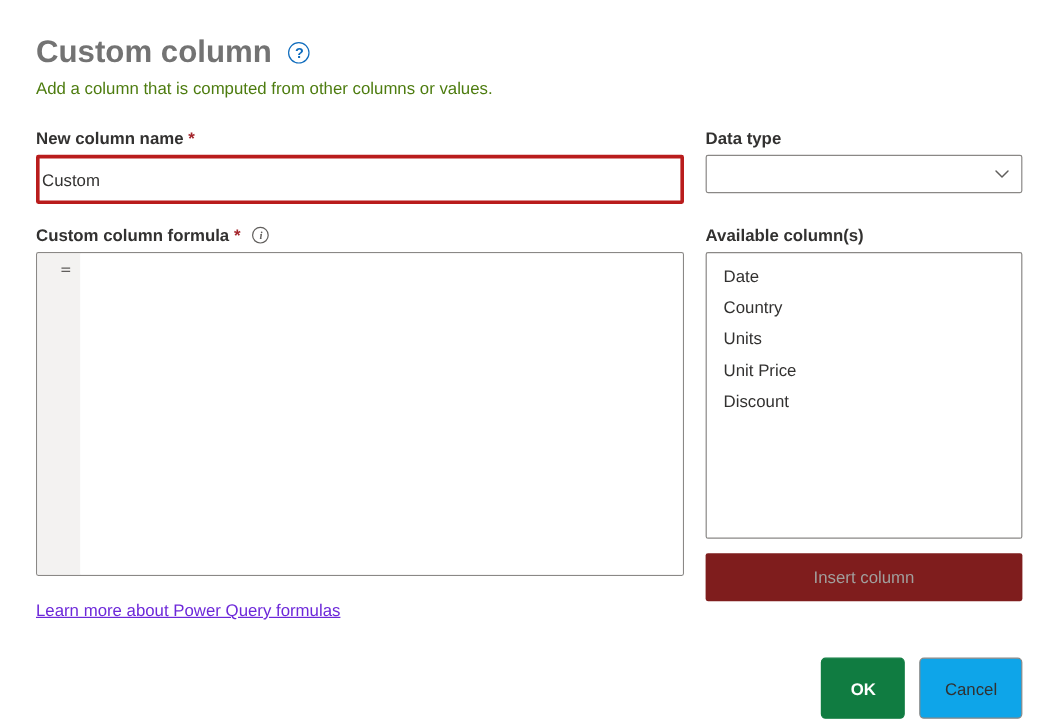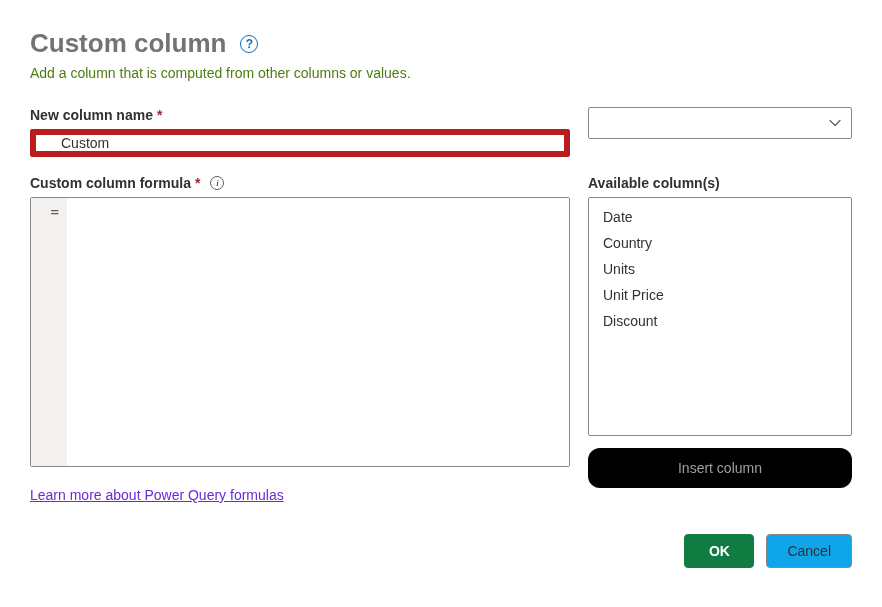--- a/index.html
+++ b/index.html
@@ -75,24 +75,24 @@
       align-items: center;
       justify-content: center;
       font-size: 9px;
       color: #605e5c;
       margin-left: 6px;
       font-style: italic;
       font-family: Georgia, serif;
     }
     .text-input {
       width: 100%;
-      height: 28px;
-      border: 6px solid #b91c1c;
-      border-radius: 2px;
-      padding: 0 25px;
+      height: 41px;
+      border: 3px solid #b91c1c;
+      border-radius: 2px;
+      padding: 0 2px;
       font-size: 14px;
       font-family: inherit;
       color: #323130;
       outline: none;
     }
     .select-wrapper {
       position: relative;
       width: 100%;
       height: 32px;
       border: 1px solid #8a8886;
@@ -149,44 +149,44 @@
     .column-item {
       padding: 5px 14px;
       font-size: 14px;
       cursor: pointer;
     }
     .insert-btn {
       width: 100%;
       height: 40px;
       margin-top: 12px;
       border: none;
-      background: #000000;
+      background: #7f1d1d;
       color: #a19f9d;
       font-size: 14px;
       font-family: inherit;
-      border-radius: 12px;
+      border-radius: 2px;
       cursor: default;
     }
     .link {
       color: #6d28d9;
       text-decoration: underline;
       font-size: 14px;
       cursor: pointer;
       display: inline-block;
       margin-top: 20px;
     }
     .footer {
       display: flex;
       justify-content: flex-end;
       gap: 12px;
       margin-top: 30px;
     }
     .btn {
       min-width: 70px;
-      height: 34px;
+      height: 51px;
       padding: 0 20px;
       font-size: 14px;
       font-family: inherit;
       border-radius: 4px;
       cursor: pointer;
       font-weight: 600;
     }
     .btn-primary {
       background: #107c41;
       border: 1px solid #107c41;
@@ -210,20 +210,23 @@
 
 <div class="form-row">
   <div class="col-left">
     <div class="field-label">
       <span>New column name</span>
       <span class="required">*</span>
     </div>
     <input type="text" class="text-input" value="Custom" style="">
   </div>
   <div class="col-right">
+    <div class="field-label">
+      <span>Data type</span>
+    </div>
     <div class="select-wrapper">
       <span></span>
       <span class="chevron-down">
         <svg viewBox="0 0 12 12" width="12" height="12">
             <path d="M1 3.5 L6 8.5 L11 3.5" stroke="#605e5c" stroke-width="1.2" fill="none" stroke-linecap="round" stroke-linejoin="round"></path>
           </svg>
       </span>
     </div>
   </div>
 </div>

